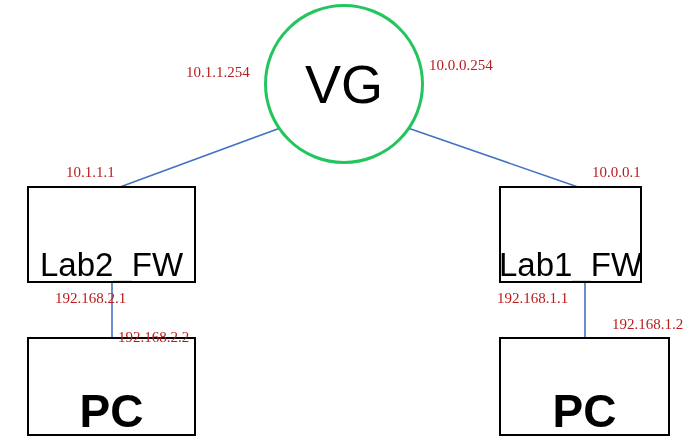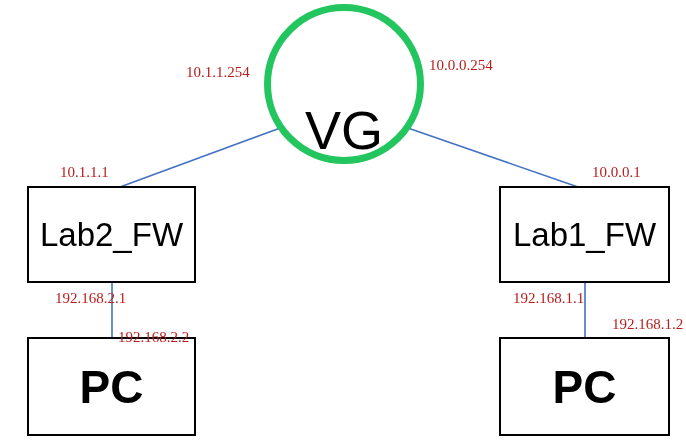--- a/index.html
+++ b/index.html
@@ -21,42 +21,42 @@
     position: absolute;
     left: 0;
     top: 0;
     width: 686px;
     height: 446px;
   }
   
   .node-circle {
     position: absolute;
     box-sizing: border-box;
-    border: 7px solid #22c55e;
+    border: 3px solid #22c55e;
     border-radius: 50%;
     background: #ffffff;
     display: flex;
-    align-items: flex-end;
+    align-items: center;
     justify-content: center;
   }
   .node-circle .node-label {
     font-family: "Liberation Sans", sans-serif;
     font-size: 54px;
     line-height: 1;
     color: #000000;
     letter-spacing: 0px;
   }
   
   .node-box {
     position: absolute;
     box-sizing: border-box;
     border: 2px solid #000000;
     background: #ffffff;
     display: flex;
-    align-items: center;
+    align-items: flex-end;
     justify-content: center;
   }
   .node-box .node-label {
     font-family: "Liberation Sans", sans-serif;
     color: #000000;
     line-height: 1;
     white-space: nowrap;
   }
   .node-box.fw .node-label { font-size: 33px; }
   .node-box.pc .node-label { font-size: 46px; font-weight: bold; }
@@ -88,41 +88,41 @@
   </svg>
 
   <div class="node-circle" style="left:264px; top:4px; width:160px; height:160px;">
     <span class="node-label">VG</span>
   </div>
 
   <div class="node-box fw" style="left:27px; top:186px; width:169px; height:97px;">
     <span class="node-label">Lab2_FW</span>
   </div>
 
-  <div class="node-box fw" style="left:499px; top:186px; width:171px; height:97px;">
+  <div class="node-box fw" style="left:499px; top:186px; width:143px; height:97px;">
     <span class="node-label">Lab1_FW</span>
   </div>
 
   <div class="node-box pc" style="left:27px; top:337px; width:169px; height:99px;">
     <span class="node-label">PC</span>
   </div>
 
   <div class="node-box pc" style="left:499px; top:337px; width:171px; height:99px;">
     <span class="node-label">PC</span>
   </div>
 
   <span class="wire-label" style="left:186px; top:65px;">10.1.1.254</span>
 
   <span class="wire-label" style="left:429px; top:58px;">10.0.0.254</span>
 
-  <span class="wire-label" style="left:60px; top:165px;">10.1.1.1</span>
+  <span class="wire-label" style="left:66px; top:165px;">10.1.1.1</span>
 
   <span class="wire-label" style="left:592px; top:165px;text-align:right;">10.0.0.1</span>
 
   <span class="wire-label" style="left:24px; top:291px;margin-left:31px;">192.168.2.1</span>
 
   <span class="wire-label" style="left:118px; top:330px;">192.168.2.2</span>
 
-  <span class="wire-label" style="left:497px; top:291px;margin-left:16px;">192.168.1.1</span>
+  <span class="wire-label" style="left:497px; top:291px;">192.168.1.1</span>
 
   <span class="wire-label" style="left:612px; top:317px;">192.168.1.2</span>
 
 </div>
 
 </body></html>

